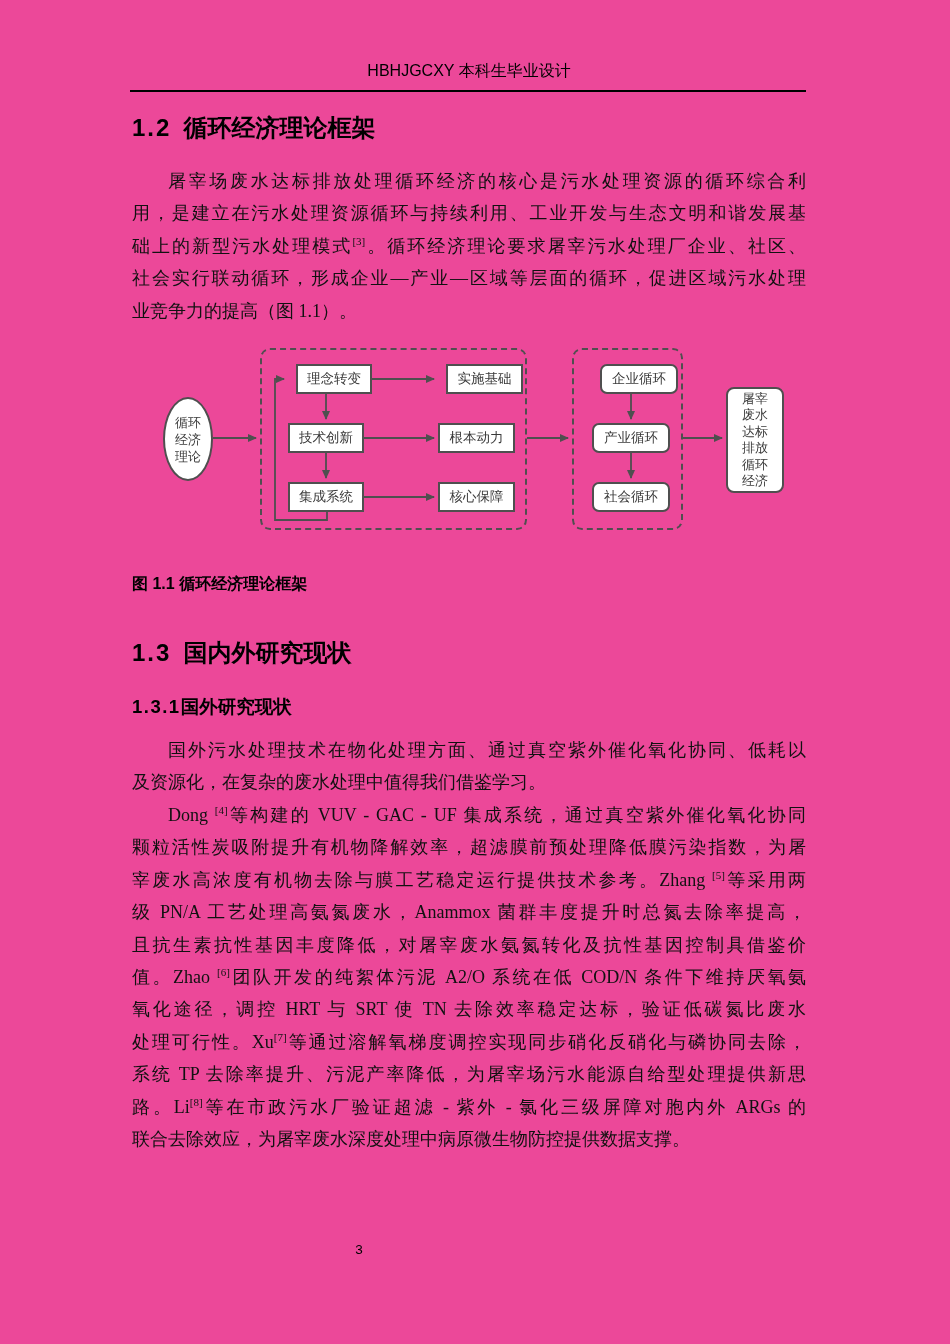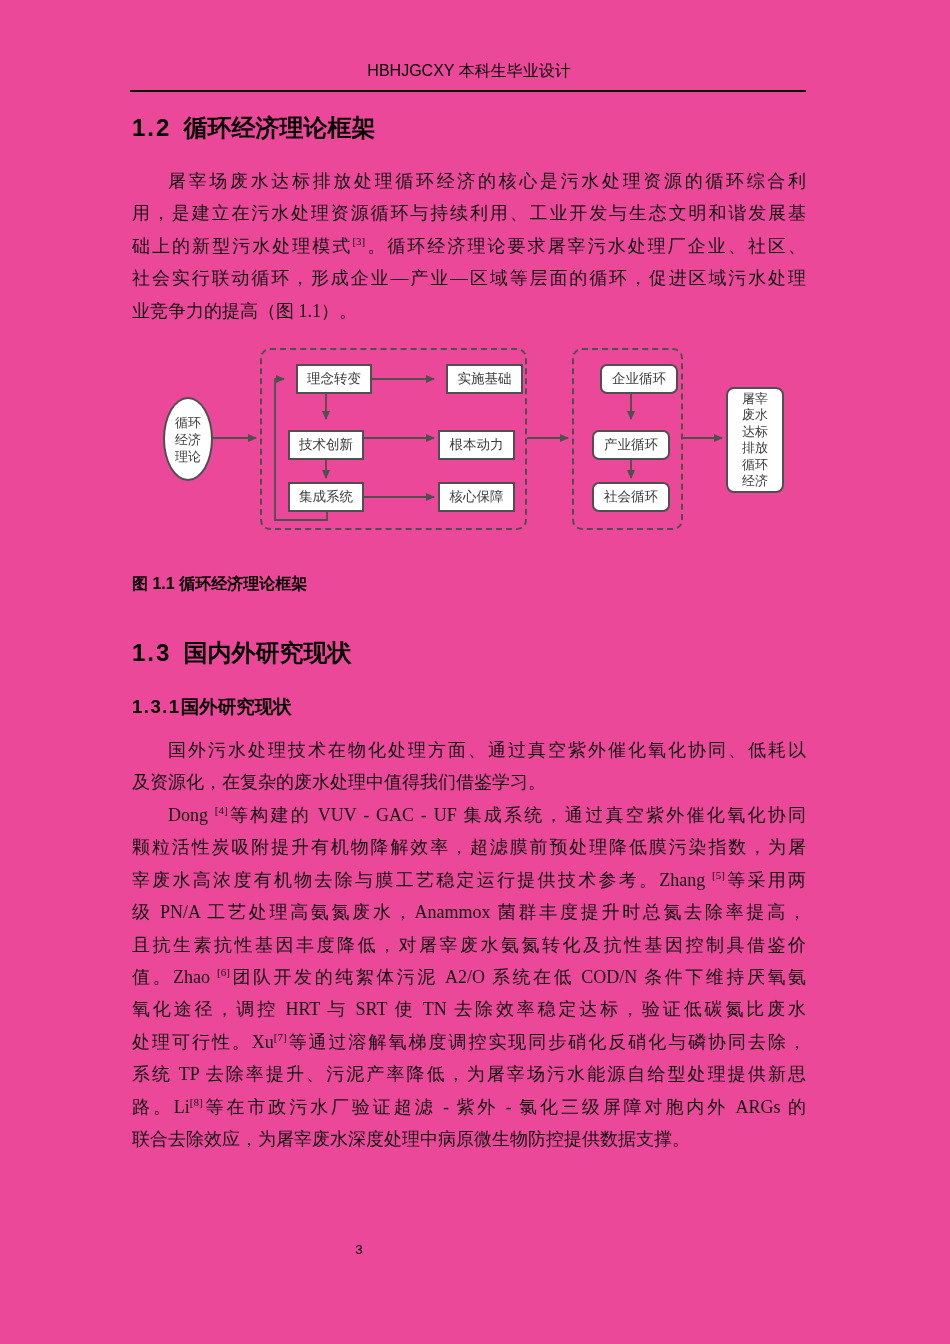--- a/index.html
+++ b/index.html
@@ -53,21 +53,21 @@
     font-size: 13.5px; text-align: center;
   }
   .ellipse { left: 8px; top: 55px; width: 50px; height: 84px; border-radius: 50%;
     flex-direction: column; font-size: 13px; line-height: 17px; }
   .dash-group { position: absolute; border: 2px dashed var(--stroke); border-radius: 10px; background: transparent; }
   .dash-left  { left: 105px; top: 6px; width: 267px; height: 182px; }
   .dash-right { left: 417px; top: 6px; width: 111px; height: 182px; }
   .step-box    { left: 133px; width: 76px; height: 30px; }
   .outcome-box { left: 283px; width: 77px; height: 30px; }
   .cycle-box   { left: 437px; width: 78px; height: 30px; border-radius: 7px; }
-  .row0 { top: 22px; margin-left: 8px; } .row1 { top: 88px; } .row2 { top: 140px; }
+  .row0 { top: 22px; margin-left: 8px; } .row1 { top: 81px; } .row2 { top: 140px; }
   .result-box { left: 571px; top: 45px; width: 58px; height: 106px; border-radius: 8px;
     flex-direction: column; font-size: 13px; line-height: 16.5px; }
   #arw path { fill: var(--stroke); }
 
   .fig-caption {
     position: absolute; top: 574px; left: 132px; width: 674px; 
     font-size: 16px; font-weight: bold; color: #000;
     font-family: "Liberation Sans","DejaVu Sans",sans-serif;
   }
 

